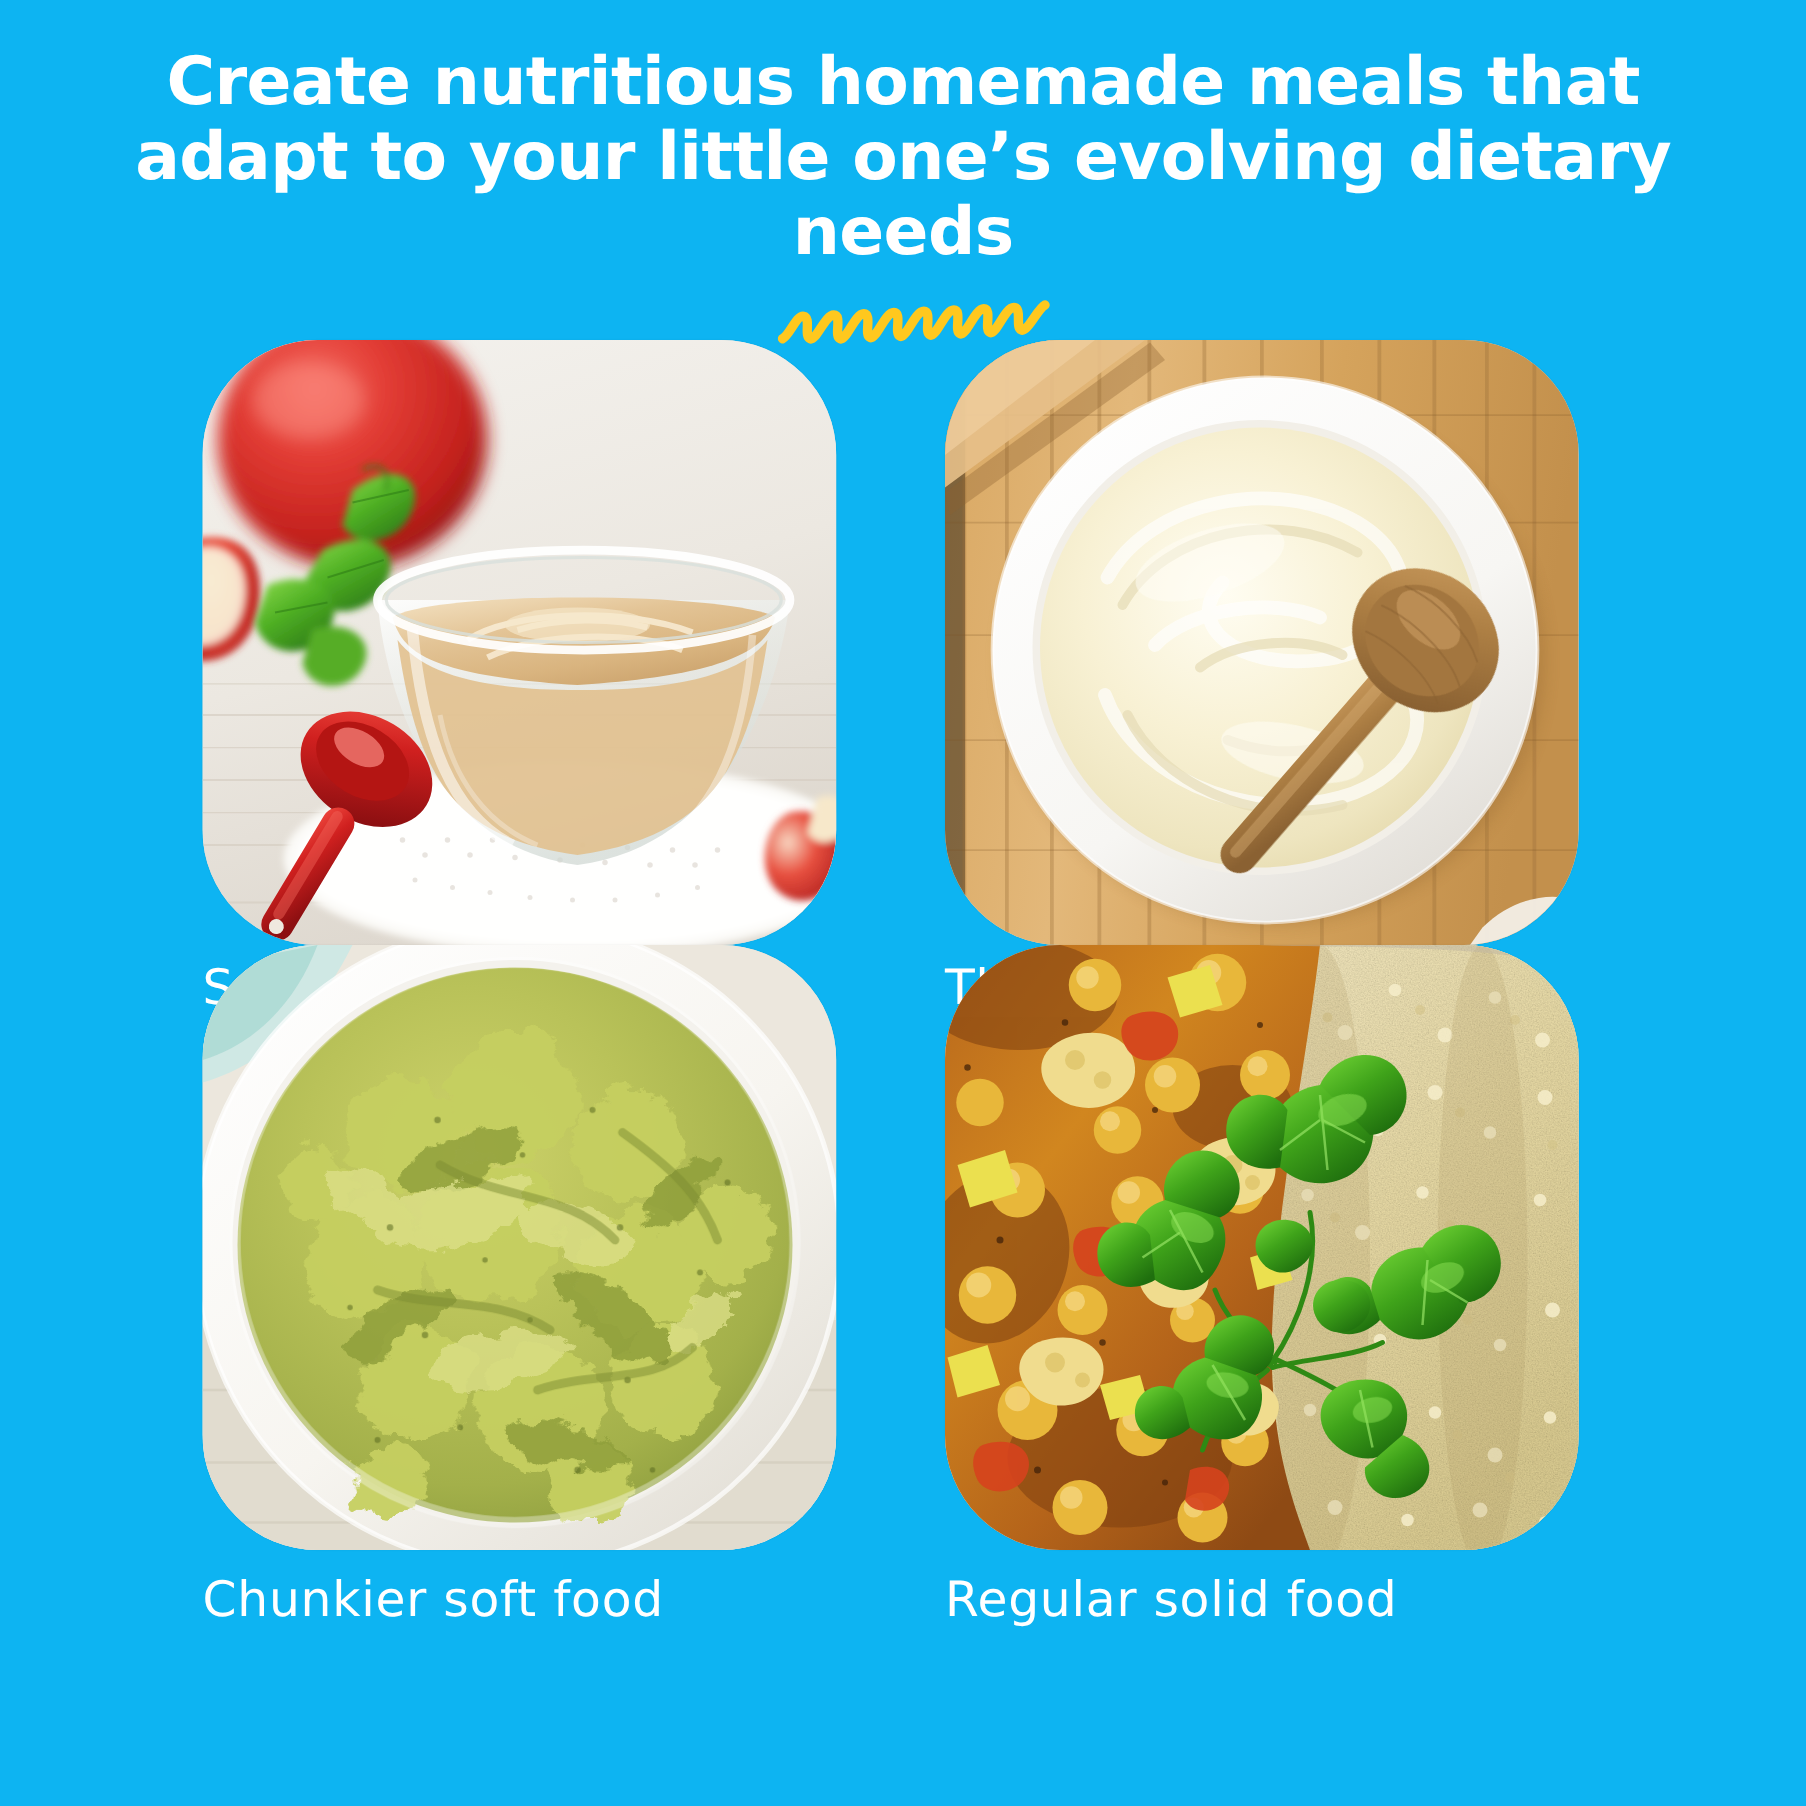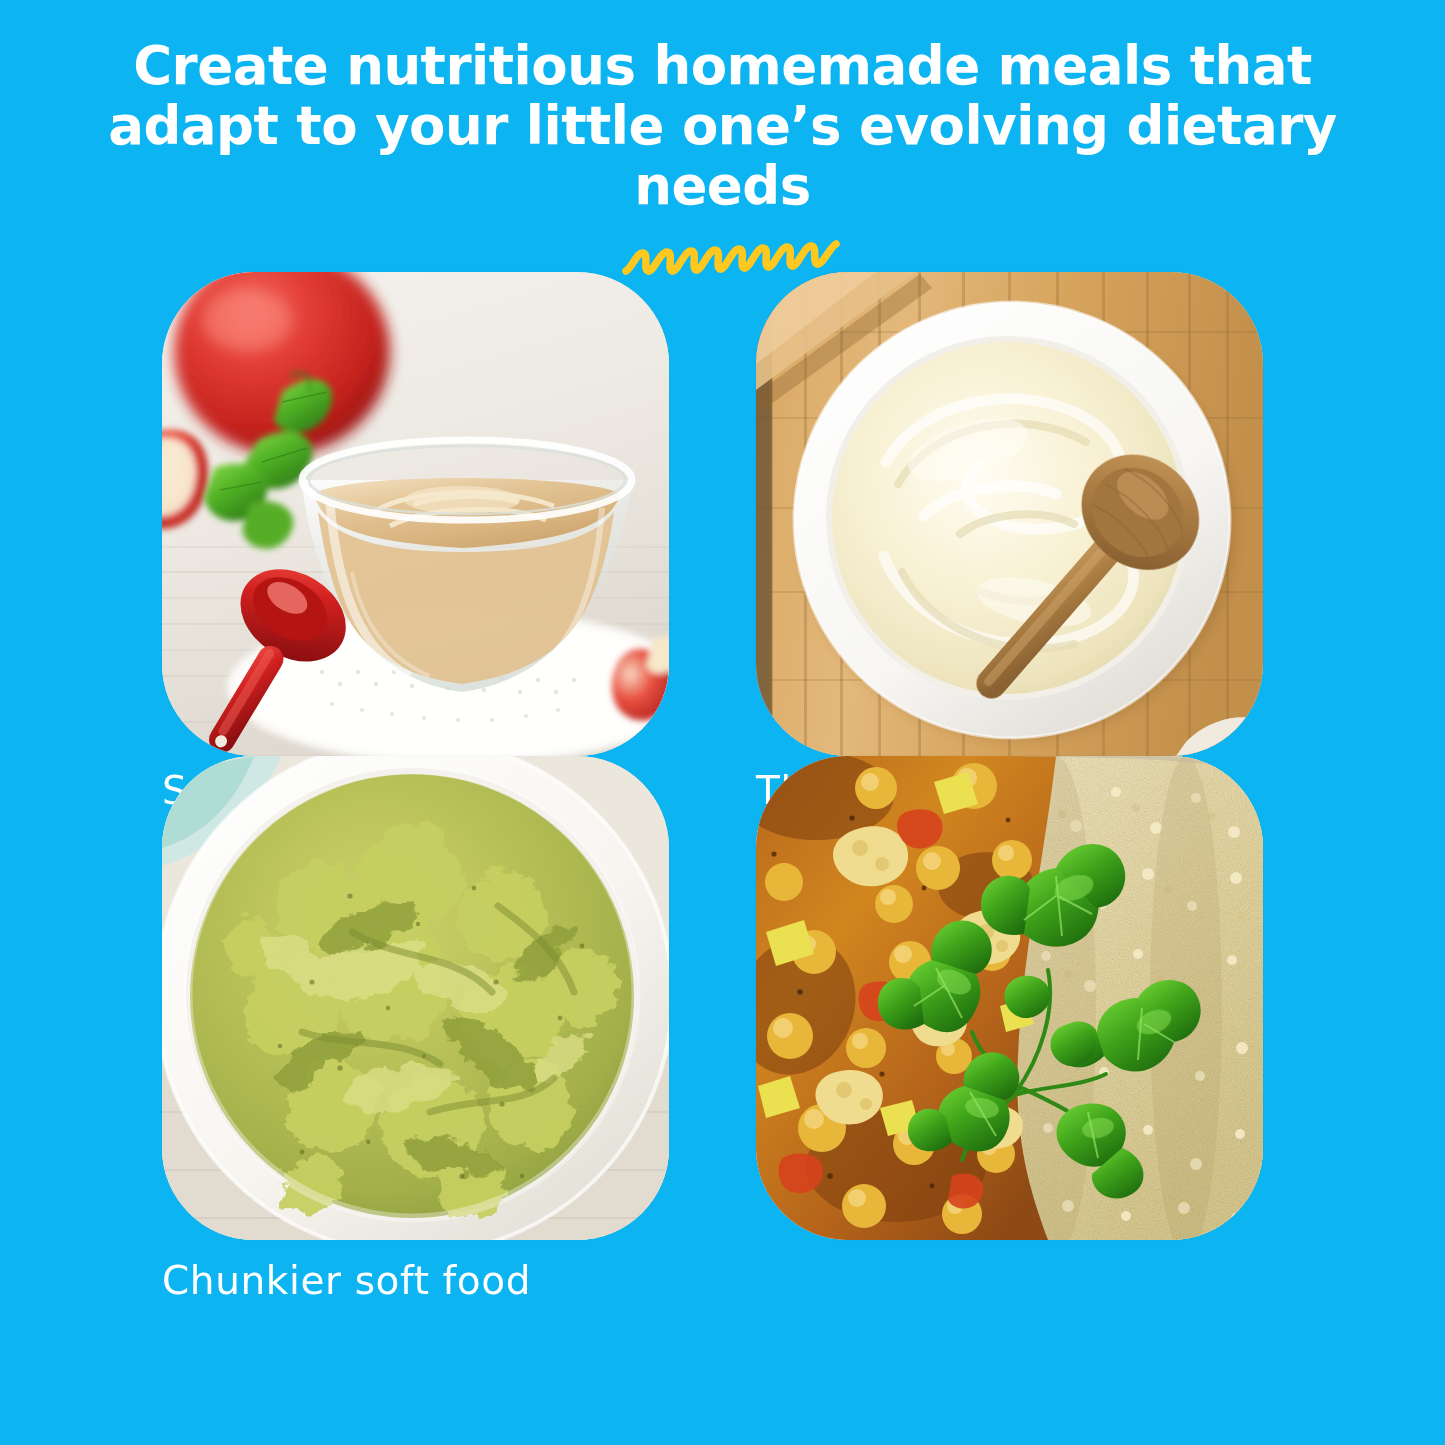--- a/index.html
+++ b/index.html
@@ -743,15 +743,16 @@
             <ellipse cx="198" cy="226" rx="18" ry="11" transform="rotate(24 198 226)"></ellipse>
             <ellipse cx="398" cy="266" rx="18" ry="11" transform="rotate(-22 398 266)"></ellipse>
             <ellipse cx="226" cy="352" rx="17" ry="10" transform="rotate(10 226 352)"></ellipse>
             <ellipse cx="342" cy="372" rx="16" ry="10" transform="rotate(-12 342 372)"></ellipse>
           </g>
         </g>
 
         <path d="M250 0 C300 2, 360 0, 430 6 L507 14 L507 0 Z" fill="#bdb49f" opacity="0.5"></path>
       </svg>
     </div>
+    <div class="caption caption-bottom">Regular solid food</div>
   </div>
 
 </div>
 
 </body></html>

